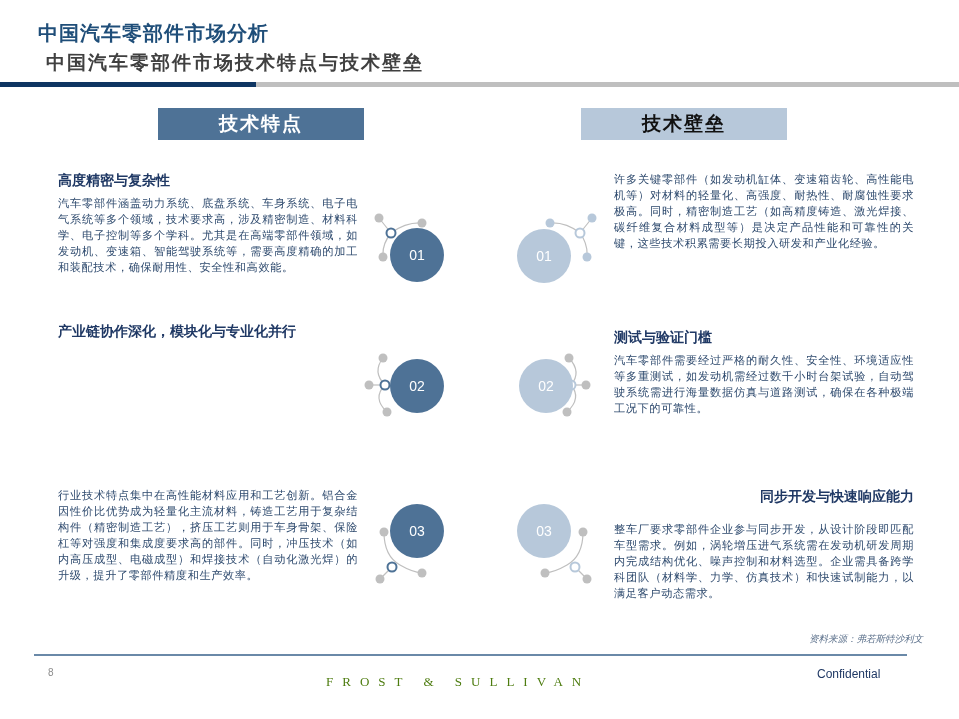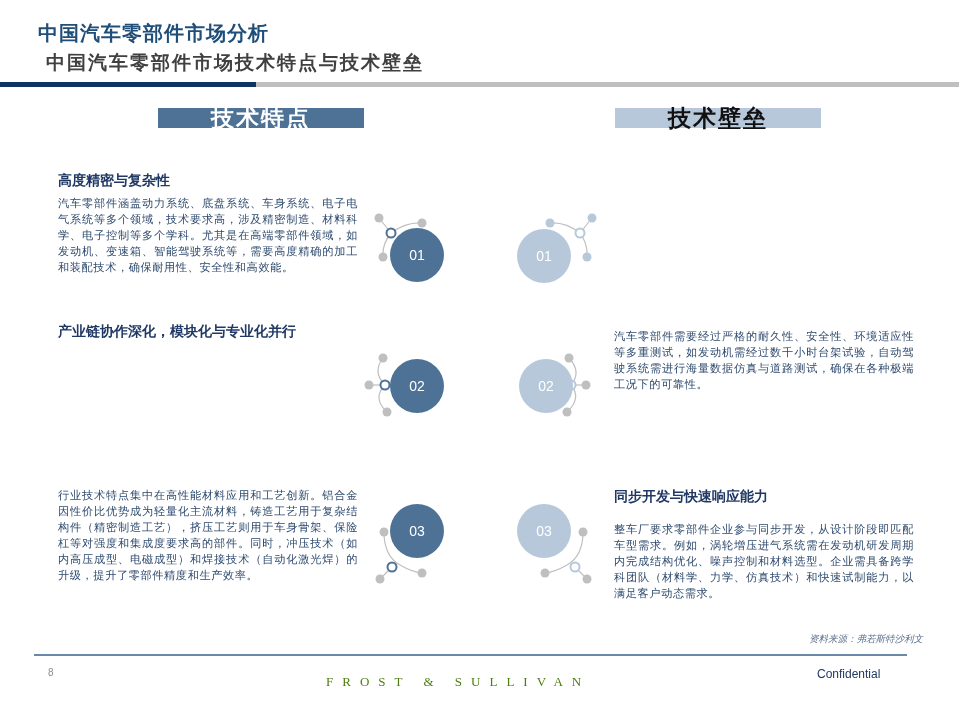--- a/index.html
+++ b/index.html
@@ -15,27 +15,27 @@
   }
   .title2 {
     position:absolute; left:46px; top:50px;
     font-size:19px; font-weight:bold; color:#404040; letter-spacing:2px;
     font-family:"DejaVu Sans", sans-serif;
   }
   .bar-dark { position:absolute; left:0; top:82px; width:256px; height:5px; background:#0e3562; }
   .bar-light { position:absolute; left:256px; top:82px; width:703px; height:5px; background:#bfbfbf; }
 
   .col-header {
-    position:absolute; top:108px; height:20px; width:206px;
+    position:absolute; top:108px; height:32px; width:206px;
     display:flex; align-items:center; justify-content:center;
-    font-size:23px; font-weight:bold; letter-spacing:2px;
+    font-size:19px; font-weight:bold; letter-spacing:2px;
     font-family:Liberation Serif, serif;
   }
   .hdr-left { left:158px; background:#4e7296; color:#ffffff; }
-  .hdr-right { left:615px; background:#b7c8da; color:#111111;text-align:center; }
+  .hdr-right { left:581px; background:#b7c8da; color:#111111;text-align:center; }
 
   .sec { position:absolute; width:300px; }
   .sec-title {
     font-size:14px; font-weight:bold; color:#1f3864;
     font-family:"DejaVu Sans", sans-serif; margin-bottom:6px; white-space:nowrap;
   }
   .sec-body {
     font-size:11.2px; line-height:16px; color:#2e4a6e; letter-spacing:0.6px;
     text-align:justify;
   }
@@ -79,26 +79,28 @@
   <div class="sec-body">汽车零部件涵盖动力系统、底盘系统、车身系统、电子电气系统等多个领域，技术要求高，涉及精密制造、材料科学、电子控制等多个学科。尤其是在高端零部件领域，如发动机、变速箱、智能驾驶系统等，需要高度精确的加工和装配技术，确保耐用性、安全性和高效能。</div>
 </div>
 <div class="sec" style="left:58px; top:323px;">
   <div class="sec-title">产业链协作深化，模块化与专业化并行</div>
 </div>
 <div class="sec" style="left:58px; top:488px;">
   <div class="sec-body">行业技术特点集中在高性能材料应用和工艺创新。铝合金因性价比优势成为轻量化主流材料，铸造工艺用于复杂结构件（精密制造工艺），挤压工艺则用于车身骨架、保险杠等对强度和集成度要求高的部件。同时，冲压技术（如内高压成型、电磁成型）和焊接技术（自动化激光焊）的升级，提升了零部件精度和生产效率。</div>
 </div>
 
 <div class="sec" style="left:614px; top:172px;">
+  <div class="sec-body">许多关键零部件（如发动机缸体、变速箱齿轮、高性能电机等）对材料的轻量化、高强度、耐热性、耐腐蚀性要求极高。同时，精密制造工艺（如高精度铸造、激光焊接、碳纤维复合材料成型等）是决定产品性能和可靠性的关键，这些技术积累需要长期投入研发和产业化经验。</div>
 </div>
 <div class="sec" style="left:614px; top:329px;">
+  <div class="sec-title">测试与验证门槛</div>
   <div class="sec-body">汽车零部件需要经过严格的耐久性、安全性、环境适应性等多重测试，如发动机需经过数千小时台架试验，自动驾驶系统需进行海量数据仿真与道路测试，确保在各种极端工况下的可靠性。</div>
 </div>
 <div class="sec" style="left:614px; top:488px;">
-  <div class="sec-title" style="margin-bottom:16px;">同步开发与快速响应能力</div>
+  <div class="sec-title" style="margin-bottom:16px;text-align:right;">同步开发与快速响应能力</div>
   <div class="sec-body">整车厂要求零部件企业参与同步开发，从设计阶段即匹配车型需求。例如，涡轮增压进气系统需在发动机研发周期内完成结构优化、噪声控制和材料选型。企业需具备跨学科团队（材料学、力学、仿真技术）和快速试制能力，以满足客户动态需求。</div>
 </div>
 
 <svg class="deco" style="left:370px; top:210px;" width="60" height="60">
   <path d="M21 23 Q36 12 52 13" stroke="#bfbfbf" stroke-width="1.2" fill="none"></path>
   <path d="M21 23 Q12 34 13 47" stroke="#bfbfbf" stroke-width="1.2" fill="none"></path>
   <line x1="9" y1="8" x2="21" y2="23" stroke="#bfbfbf" stroke-width="1.2"></line>
   <circle cx="9" cy="8" r="4.5" fill="#bfbfbf"></circle>
   <circle cx="52" cy="13" r="4.5" fill="#bfbfbf"></circle>
   <circle cx="13" cy="47" r="4.5" fill="#bfbfbf"></circle>

